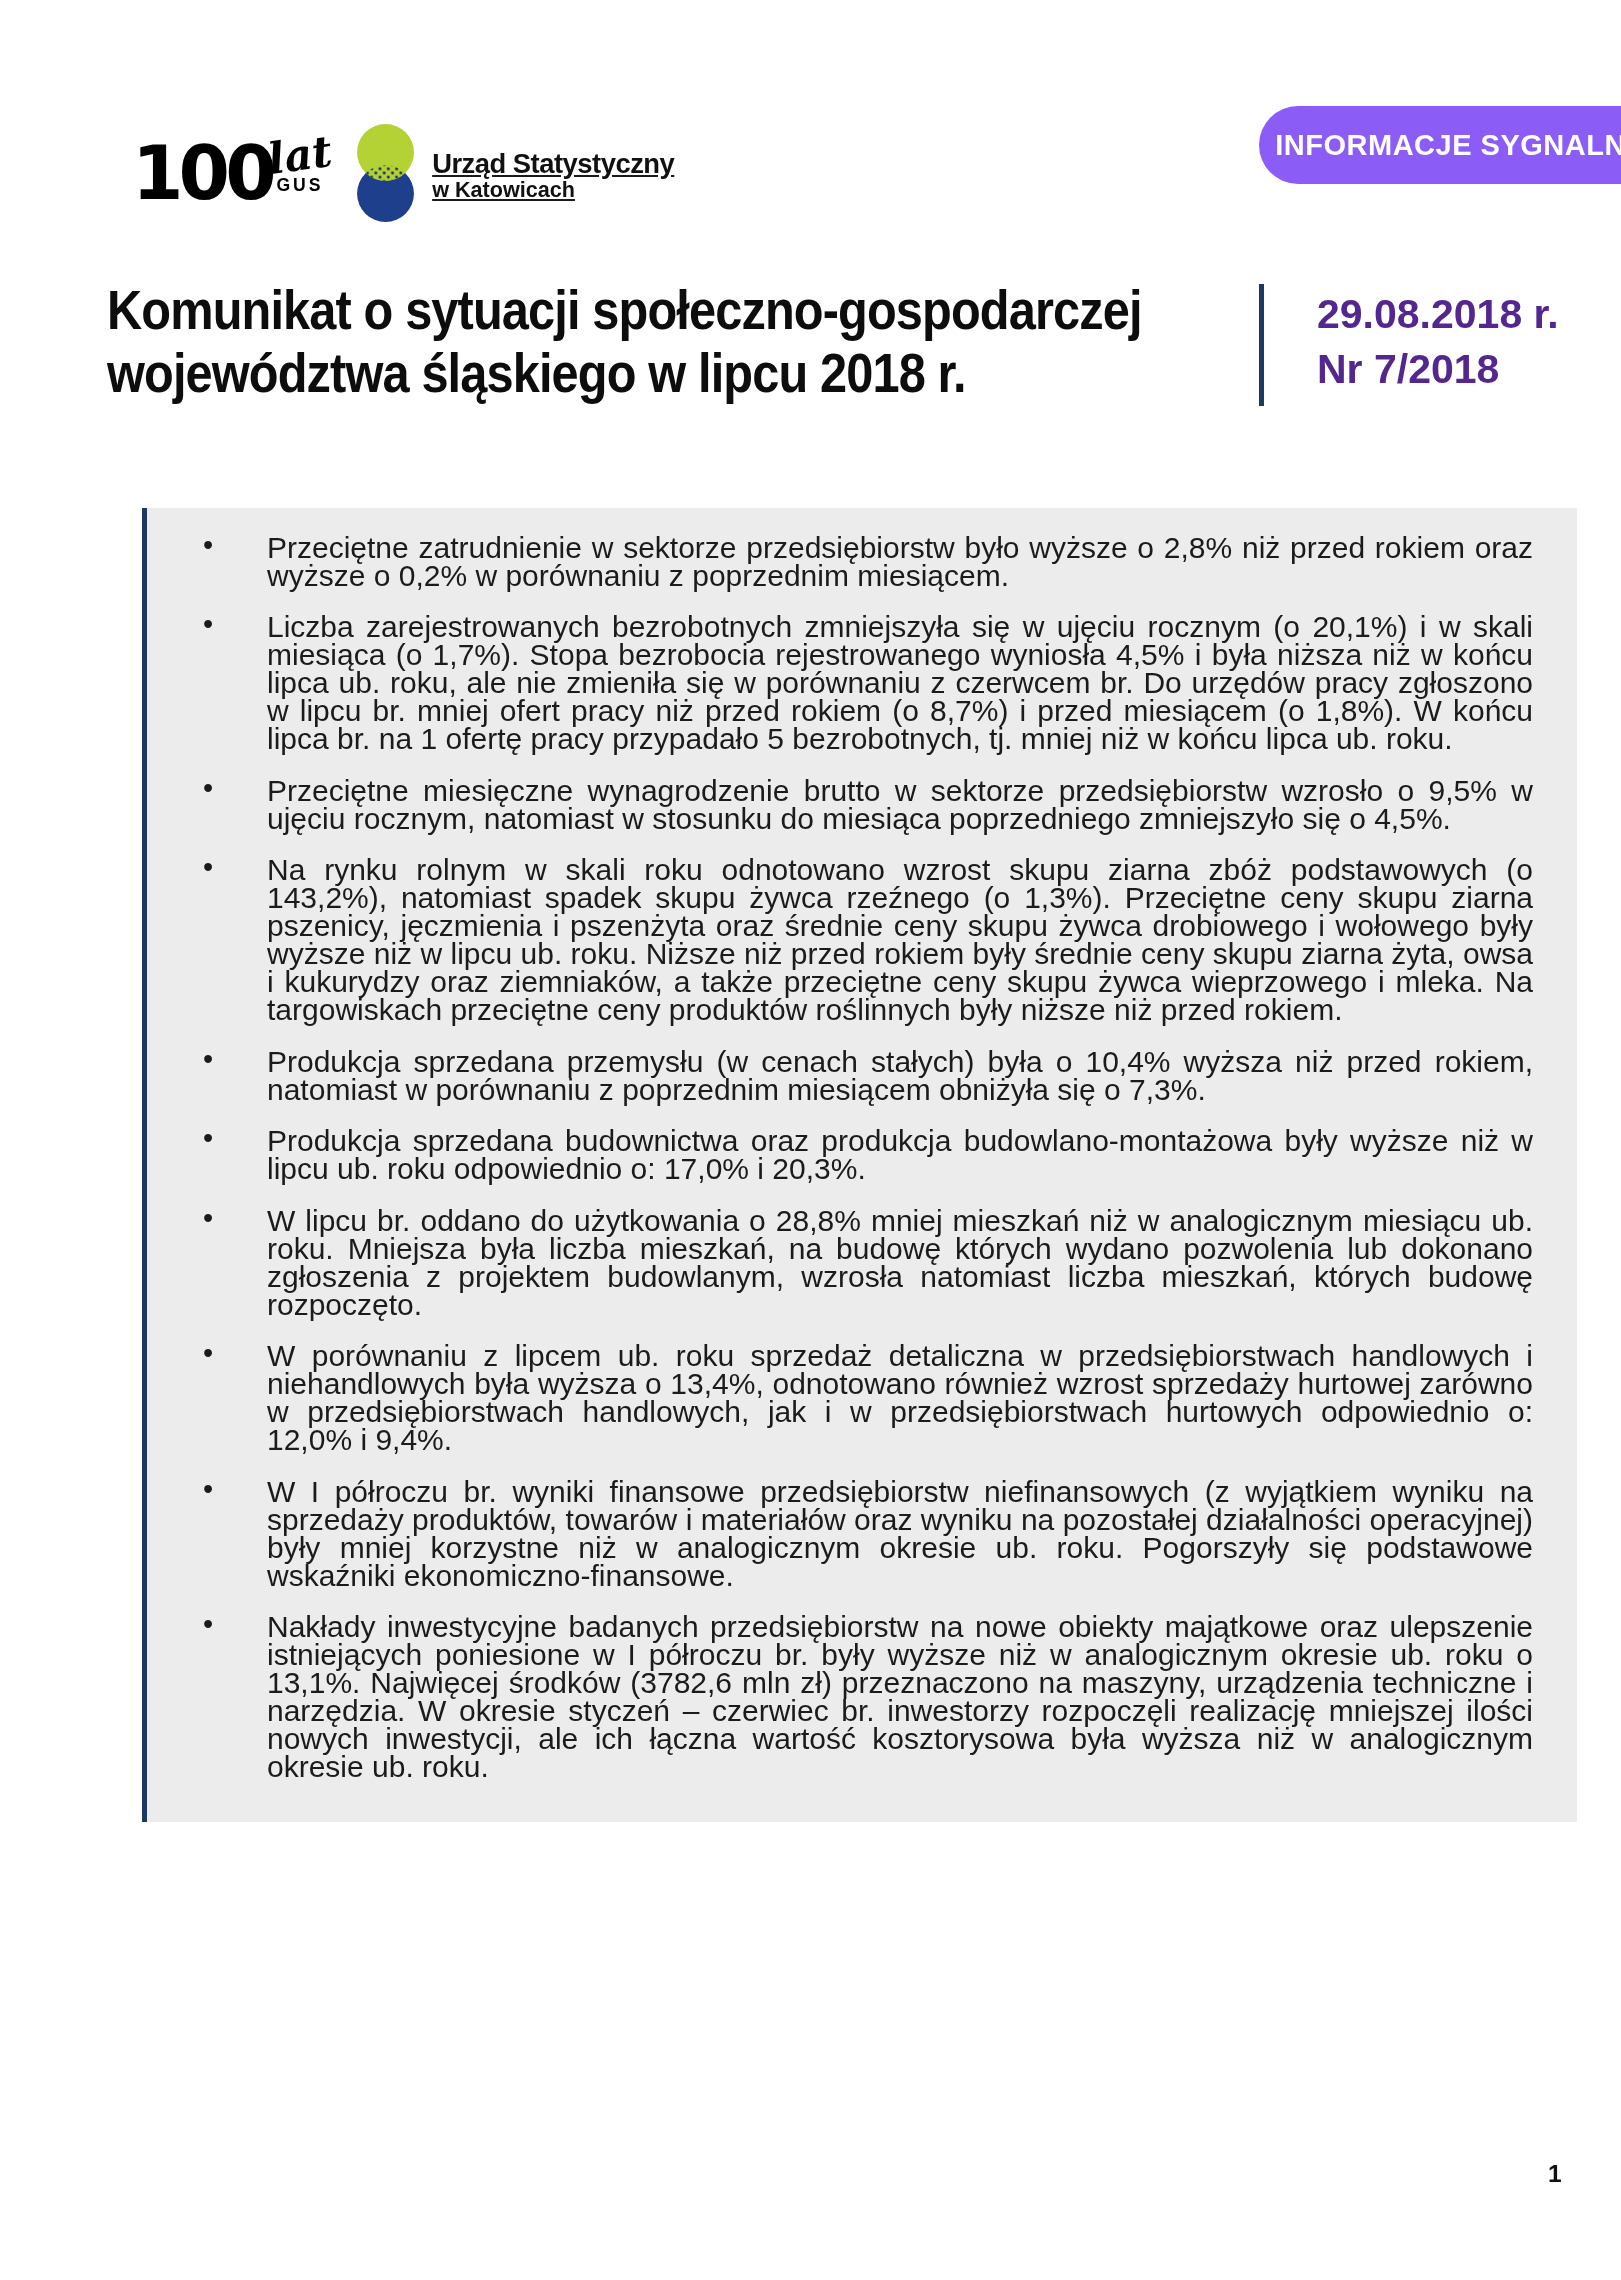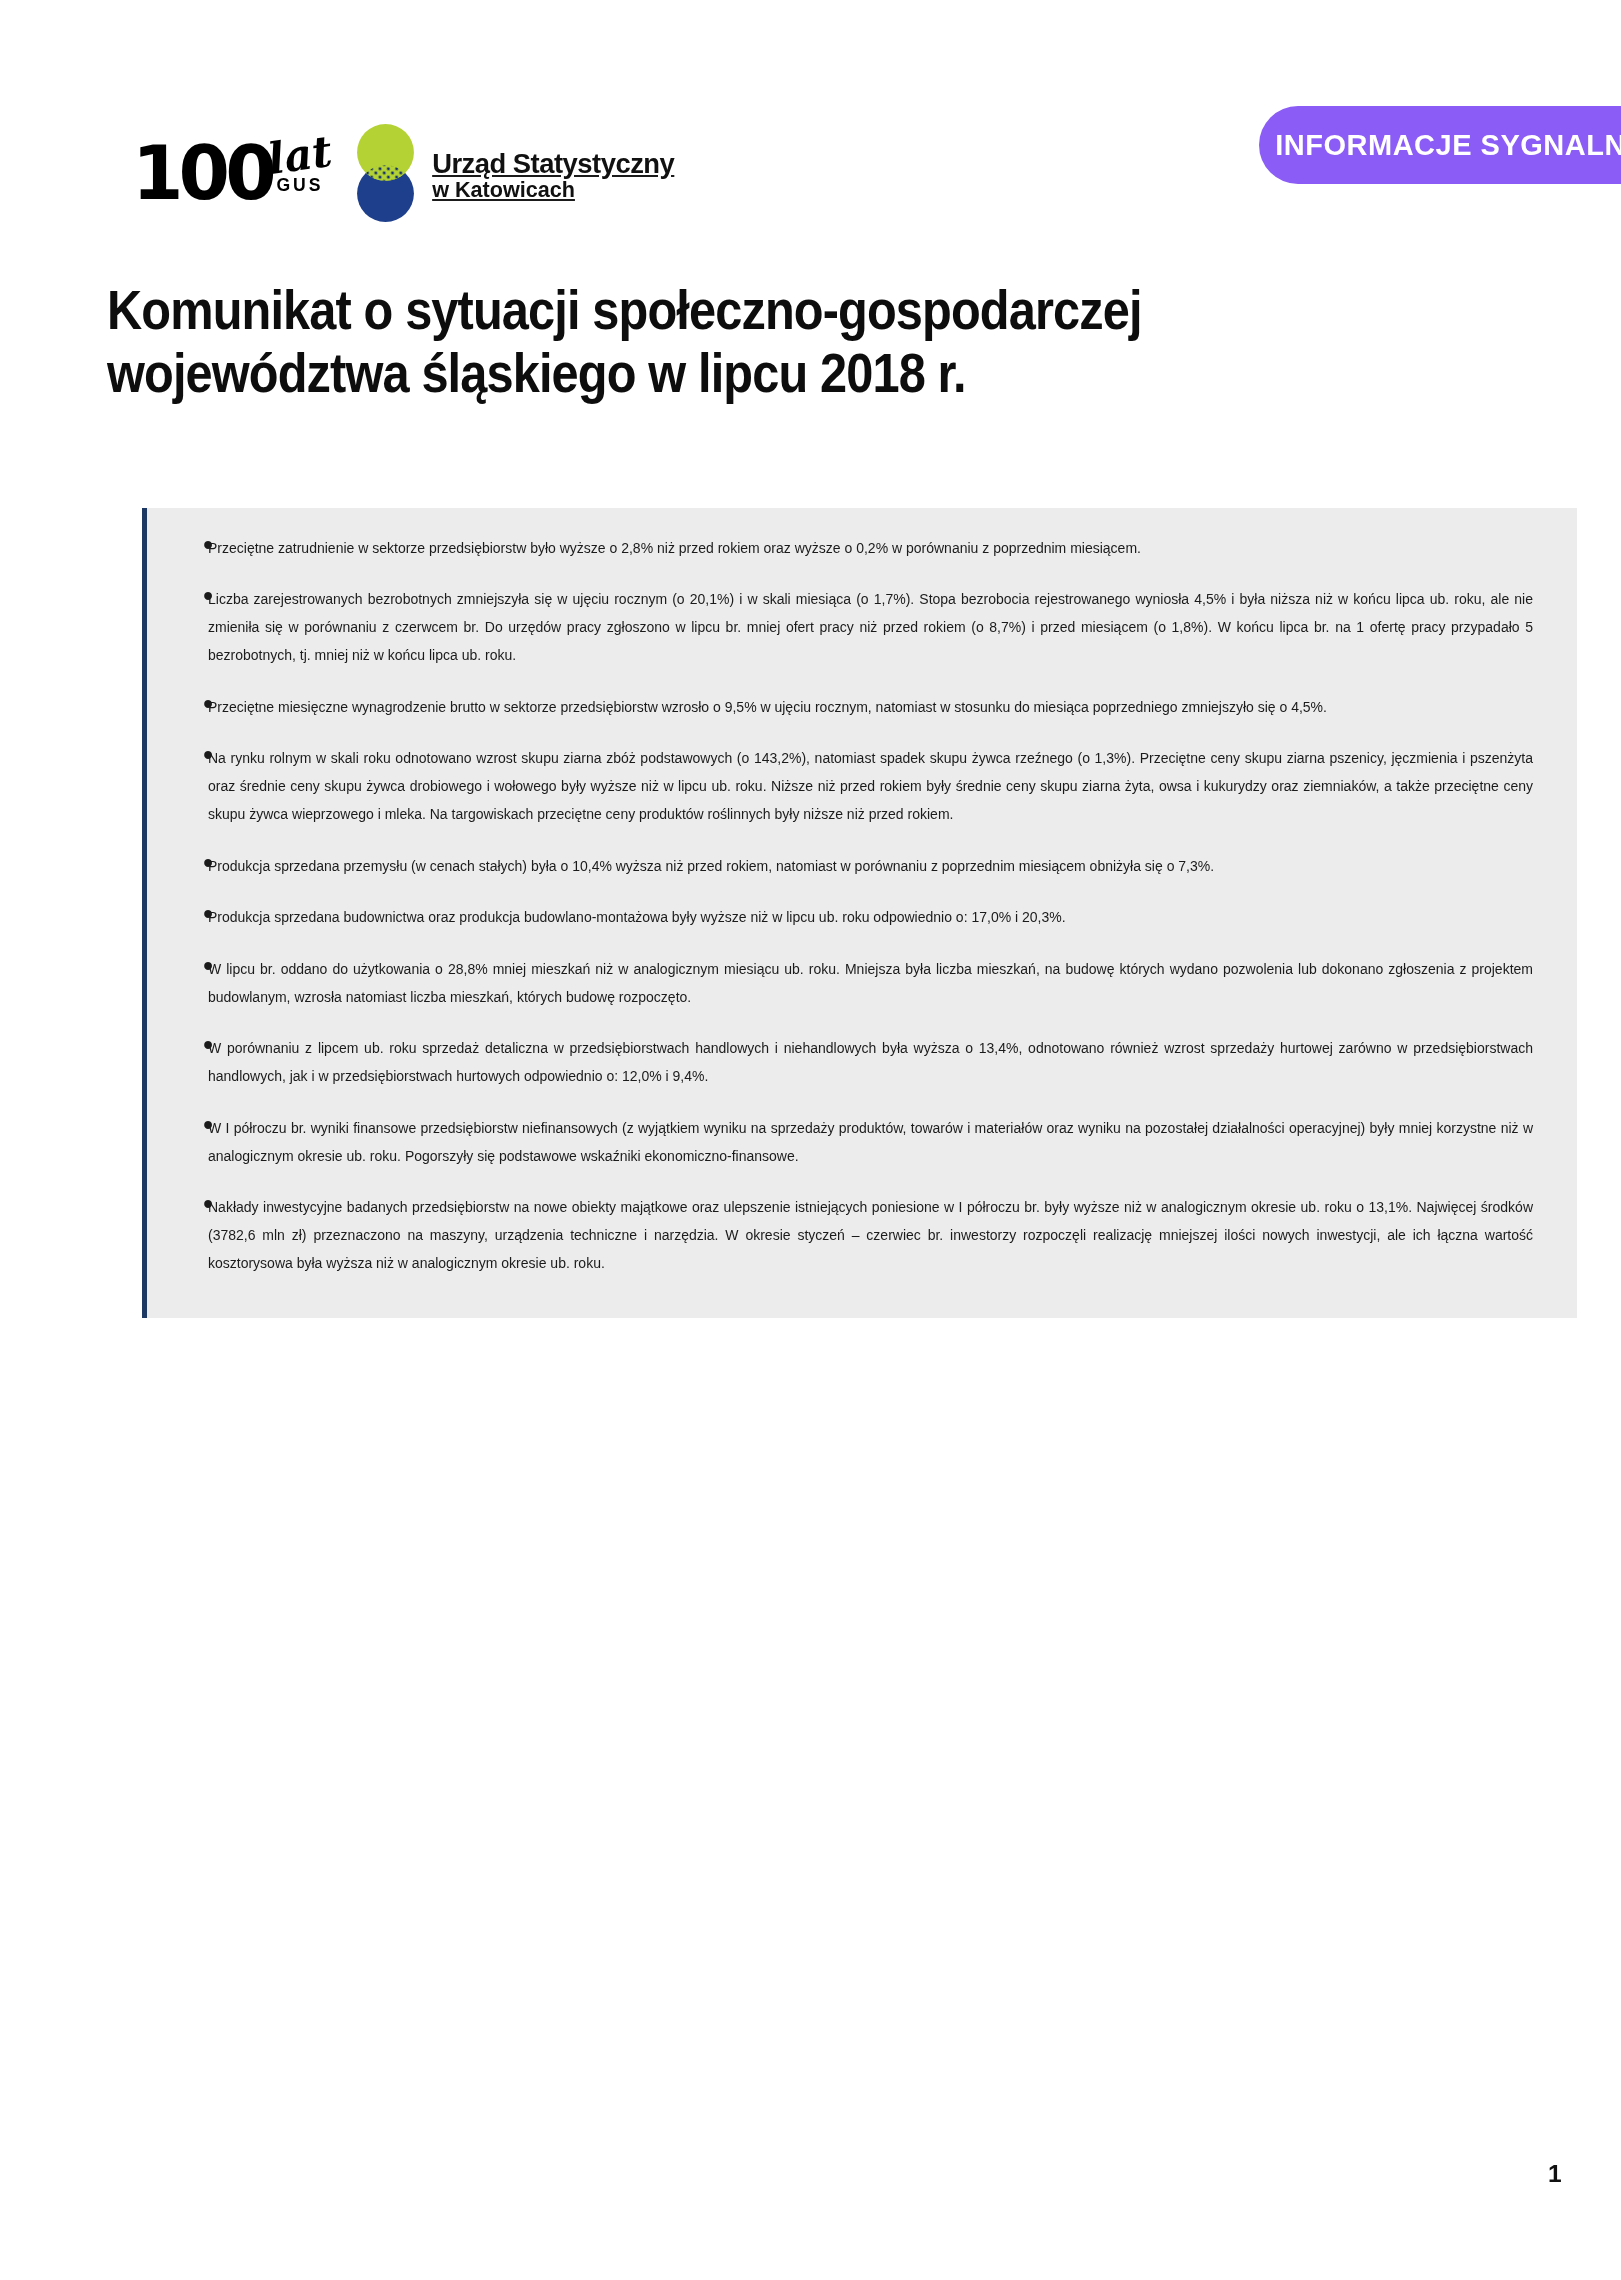--- a/index.html
+++ b/index.html
@@ -129,23 +129,23 @@
     left: 101px;
     top: 508px;
     width: 1435px;
     background: #ececec;
     border-left: 5.9px solid #1e3864;
     padding: 25.5px 44px 41px 0;
   }
   .highlights ul { list-style: none; }
   .highlights li {
     position: relative;
-    padding-left: 61px;
+    padding-left: 120px;
     margin-bottom: 23.5px;
-    font-size: 14px;
+    font-size: 30px;
     line-height: 28px;
     text-align: justify;
     color: #1b1b1b;
     hyphens: auto;
   }
   .highlights li:last-child { margin-bottom: 0; }
   .highlights li::before {
     content: "\2022";
     position: absolute;
     left: 56px;
@@ -195,20 +195,24 @@
     </div>
   </div>
 
   <div class="badge">INFORMACJE SYGNALNE</div>
 
   <h1 class="page-title">
     <span>Komunikat o sytuacji społeczno-gospodarczej</span>
     <span>województwa śląskiego w lipcu 2018 r.</span>
   </h1>
 
+  <div class="date-block">
+    <div>29.08.2018 r.</div>
+    <div>Nr 7/2018</div>
+  </div>
 
   <section class="highlights">
     <ul>
       <li>Przeciętne zatrudnienie w sektorze przedsiębiorstw było wyższe o 2,8% niż przed rokiem oraz wyższe o 0,2% w porównaniu z poprzednim miesiącem.</li>
       <li>Liczba zarejestrowanych bezrobotnych zmniejszyła się w ujęciu rocznym (o 20,1%) i w skali miesiąca (o 1,7%). Stopa bezrobocia rejestrowanego wyniosła 4,5% i była niższa niż w końcu lipca ub. roku, ale nie zmieniła się w porównaniu z czerwcem br. Do urzędów pracy zgłoszono w lipcu br. mniej ofert pracy niż przed rokiem (o 8,7%) i przed miesiącem (o 1,8%). W końcu lipca br. na 1 ofertę pracy przypadało 5 bezrobotnych, tj. mniej niż w końcu lipca ub. roku.</li>
       <li>Przeciętne miesięczne wynagrodzenie brutto w sektorze przedsiębiorstw wzrosło o 9,5% w ujęciu rocznym, natomiast w stosunku do miesiąca poprzedniego zmniejszyło się o 4,5%.</li>
       <li>Na rynku rolnym w skali roku odnotowano wzrost skupu ziarna zbóż podstawowych (o 143,2%), natomiast spadek skupu żywca rzeźnego (o 1,3%). Przeciętne ceny skupu ziarna pszenicy, jęczmienia i pszenżyta oraz średnie ceny skupu żywca drobiowego i wołowego były wyższe niż w lipcu ub. roku. Niższe niż przed rokiem były średnie ceny skupu ziarna żyta, owsa i kukurydzy oraz ziemniaków, a także przeciętne ceny skupu żywca wieprzowego i mleka. Na targowiskach przeciętne ceny produktów roślinnych były niższe niż przed rokiem.</li>
       <li>Produkcja sprzedana przemysłu (w cenach stałych) była o 10,4% wyższa niż przed rokiem, natomiast w porównaniu z poprzednim miesiącem obniżyła się o 7,3%.</li>
       <li>Produkcja sprzedana budownictwa oraz produkcja budowlano-montażowa były wyższe niż w lipcu ub. roku odpowiednio o: 17,0% i 20,3%.</li>
       <li>W lipcu br. oddano do użytkowania o 28,8% mniej mieszkań niż w analogicznym miesiącu ub. roku. Mniejsza była liczba mieszkań, na budowę których wydano pozwolenia lub dokonano zgłoszenia z projektem budowlanym, wzrosła natomiast liczba mieszkań, których budowę rozpoczęto.</li>

